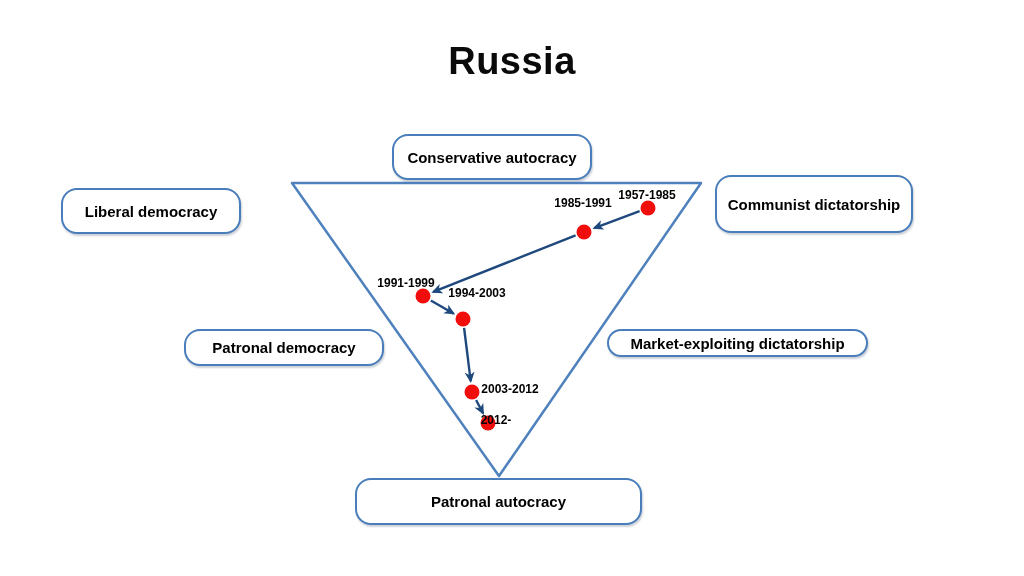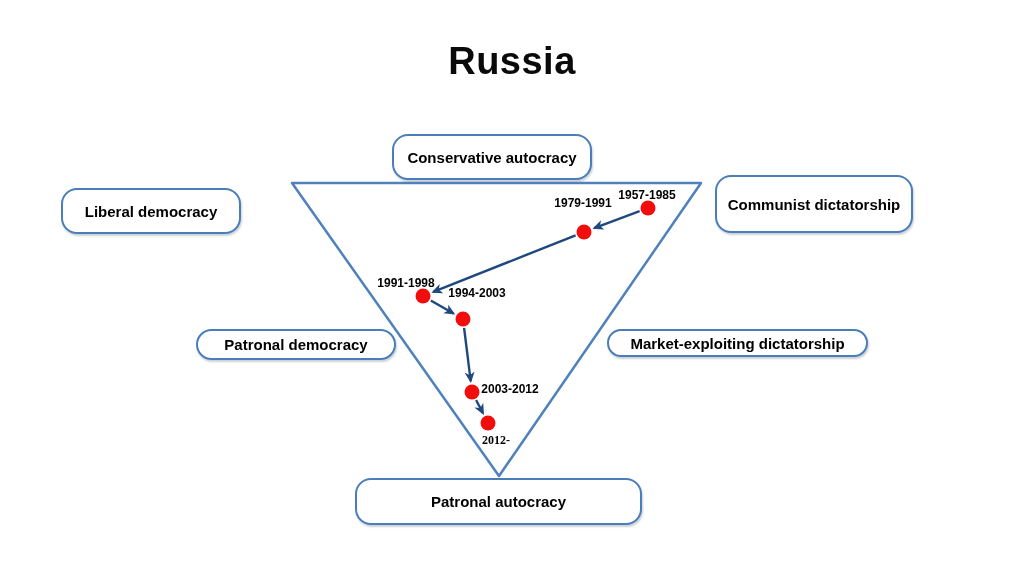--- a/index.html
+++ b/index.html
@@ -81,34 +81,34 @@
   </div>
 
   <div class="cat-box" style="left:61px; top:176px; width:180px; height:46px;margin-top:12px;">
     <span>Liberal democracy</span>
   </div>
 
   <div class="cat-box" style="left:715px; top:175px; width:198px; height:58px;">
     <span>Communist dictatorship</span>
   </div>
 
-  <div class="cat-box" style="left:196px; top:329px; width:200px; height:31px;">
+  <div class="cat-box" style="left:184px; top:329px; width:200px; height:37px;">
     <span>Patronal democracy</span>
   </div>
 
   <div class="cat-box" style="left:607px; top:329px; width:261px; height:28px;">
     <span>Market-exploiting dictatorship</span>
   </div>
 
   <div class="cat-box" style="left:355px; top:478px; width:287px; height:47px;">
     <span>Patronal autocracy</span>
   </div>
 
   <div class="year-labels">
       <span class="year-label" style="left: 647px; top: 195px;">1957-1985</span>
-      <span class="year-label" style="left: 583px; top: 203px;">1979-1991</span>
-      <span class="year-label" style="left: 406px; top: 283px;">1991-1998</span>
+      <span class="year-label" style="left: 583px; top: 203px;">1985-1991</span>
+      <span class="year-label" style="left: 406px; top: 283px;">1991-1999</span>
       <span class="year-label" style="left: 477px; top: 293px;">1994-2003</span>
       <span class="year-label" style="left: 510px; top: 389px;">2003-2012</span>
-      <span class="year-label" style="left: 496px; top: 440px; font-family: Liberation Serif, serif;">2012-</span>
+      <span class="year-label" style="left: 496px; top: 420px;">2012-</span>
     </div>
 
 </div>
 
 </body></html>

